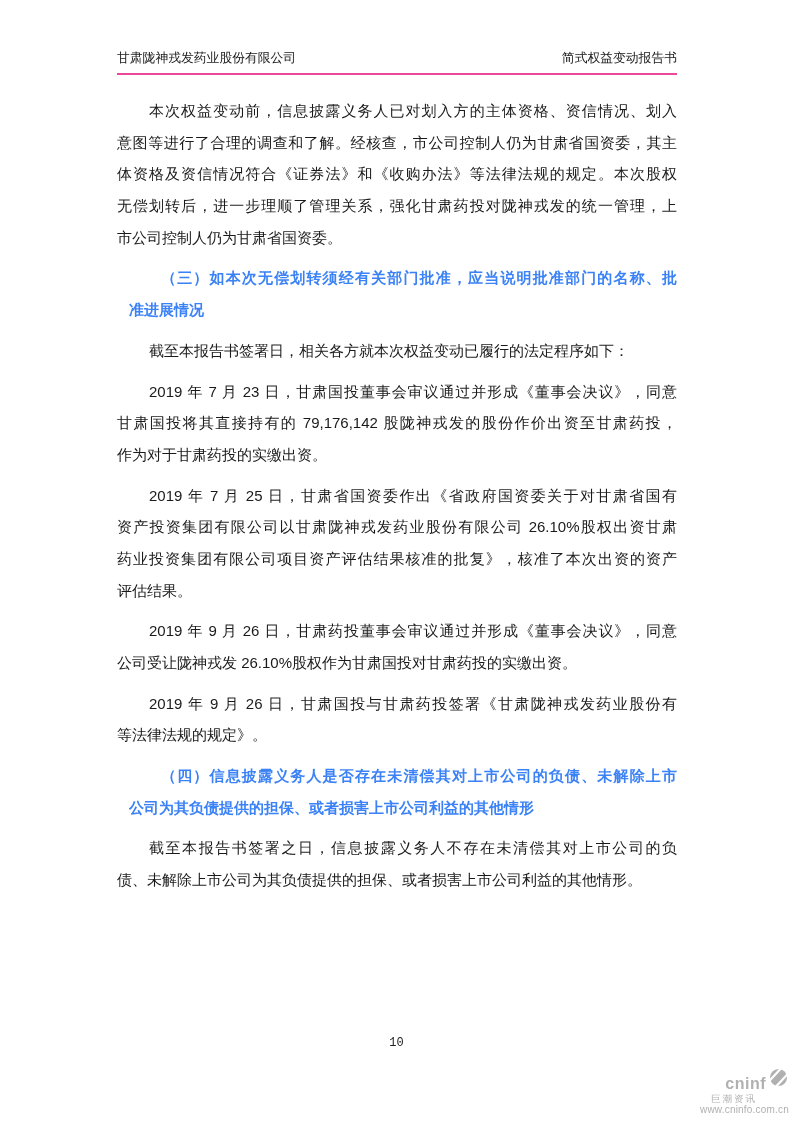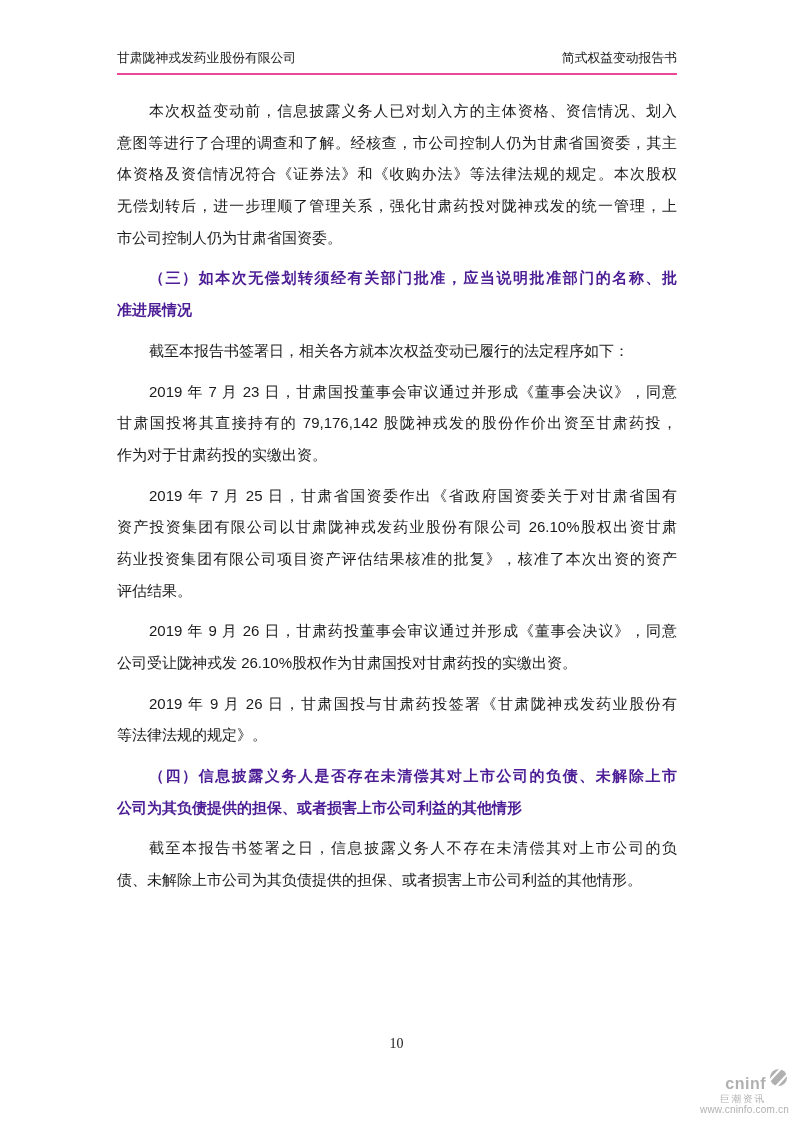--- a/index.html
+++ b/index.html
@@ -40,32 +40,33 @@
     height: 31.7px;
     overflow: hidden;
     text-align: justify;
     text-align-last: justify;
   }
   .ln.first { text-indent: 32px; }
   .ln.last  { text-align-last: left; }
   .para.heading .ln {
     font-weight: bold;
     font-family: "Liberation Sans", sans-serif;
-    color: #4c1d95;
+    color: #3b82f6;
+    margin-left: 12px;
   }
   
   .pagenum {
     position: absolute;
     top: 1036px;
     left: 0;
     width: 100%;
     text-align: center;
-    font-size: 14px;
+    font-size: 12px;
     color: #222222;
-    font-family: Liberation Serif, serif;
+    font-family: Liberation Mono, monospace;
   }
   .wm {
     position: absolute;
     top: 1066px;
     right: 4px;
     width: 96px;
     color: #b0b0b0;
     font-family: "Liberation Sans", sans-serif;
     text-align: right;
   }
@@ -79,21 +80,21 @@
     font-size: 16px;
     font-weight: bold;
     letter-spacing: 0.5px;
     line-height: 18px;
     margin-top: 9px;
   }
   .wm-name {
     font-size: 9.5px;
     letter-spacing: 2px;
     line-height: 11px;
-    margin-right: 23px;
+    margin-right: 32px;
   }
   .wm-url {
     font-size: 10px;
     line-height: 12px;
     letter-spacing: 0.2px;
   }
 </style>
 </head>
 <body>
 

